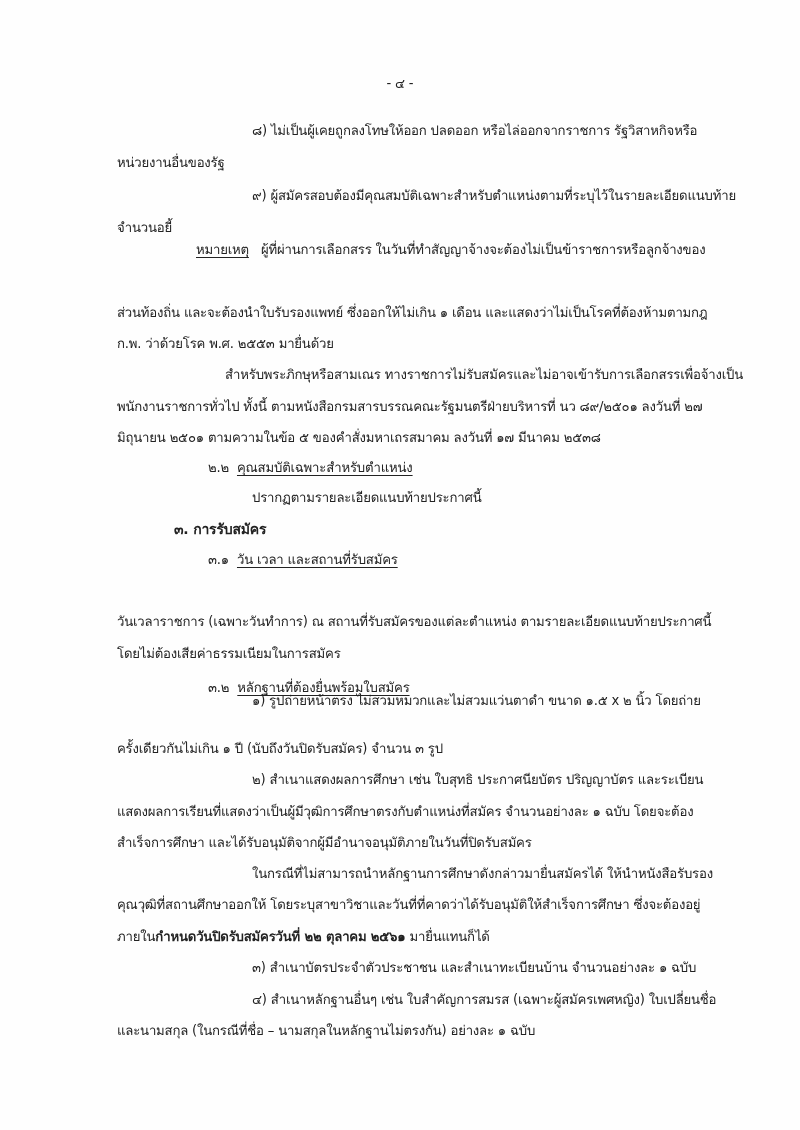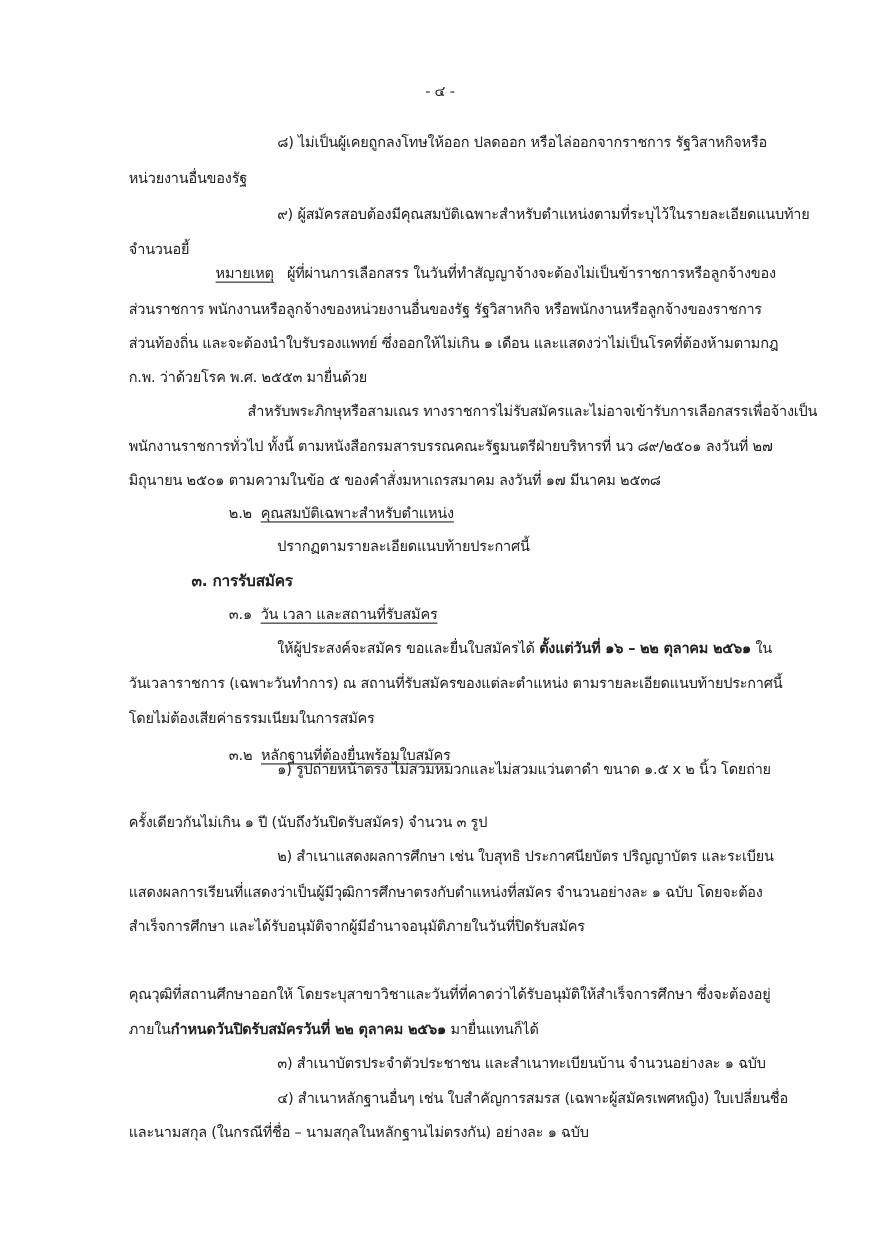--- a/index.html
+++ b/index.html
@@ -26,54 +26,51 @@
 
   <div class="line" style="left:252px; top:122px;">๘) ไม่เป็นผู้เคยถูกลงโทษให้ออก ปลดออก หรือไล่ออกจากราชการ รัฐวิสาหกิจหรือ</div>
   <div class="line" style="left:117px; top:154px;">หน่วยงานอื่นของรัฐ</div>
 
   <div class="line" style="left:252px; top:187px;">๙) ผู้สมัครสอบต้องมีคุณสมบัติเฉพาะสำหรับตำแหน่งตามที่ระบุไว้ในรายละเอียดแนบท้าย</div>
   <div class="line" style="left:117px; top:219px;">จำนวนอยี้</div>
 
   <div class="line" style="left:196px; top:241px;">
     <span class="u">หมายเหตุ</span>&nbsp;&nbsp;&nbsp;<span>ผู้ที่ผ่านการเลือกสรร ในวันที่ทำสัญญาจ้างจะต้องไม่เป็นข้าราชการหรือลูกจ้างของ</span>
   </div>
-  <div class="line" style="left:117px; top:273px;">ส่วนราชการ พนักงานหรือลูกจ้างของหน่วยงานอื่นของรัฐ รัฐวิสาหกิจ หรือพนักงานหรือลูกจ้างของราชการ</div>
   <div class="line" style="left:117px; top:304px;">ส่วนท้องถิ่น และจะต้องนำใบรับรองแพทย์ ซึ่งออกให้ไม่เกิน ๑ เดือน และแสดงว่าไม่เป็นโรคที่ต้องห้ามตามกฎ</div>
   <div class="line" style="left:117px; top:335px;">ก.พ. ว่าด้วยโรค พ.ศ. ๒๕๕๓ มายื่นด้วย</div>
 
   <div class="line" style="left:196px; top:366px;margin-left:29px;">สำหรับพระภิกษุหรือสามเณร ทางราชการไม่รับสมัครและไม่อาจเข้ารับการเลือกสรรเพื่อจ้างเป็น</div>
   <div class="line" style="left:117px; top:398px;">พนักงานราชการทั่วไป ทั้งนี้ ตามหนังสือกรมสารบรรณคณะรัฐมนตรีฝ่ายบริหารที่ นว ๘๙/๒๕๐๑ ลงวันที่ ๒๗</div>
   <div class="line" style="left:117px; top:429px;">มิถุนายน ๒๕๐๑ ตามความในข้อ ๕ ของคำสั่งมหาเถรสมาคม ลงวันที่ ๑๗ มีนาคม ๒๕๓๘</div>
 
   <div class="line" style="left:208px; top:459px;">
     <span>๒.๒</span>&nbsp;&nbsp;<span class="u">คุณสมบัติเฉพาะสำหรับตำแหน่ง</span>
   </div>
   <div class="line" style="left:252px; top:489px;">ปรากฏตามรายละเอียดแนบท้ายประกาศนี้</div>
 
   <div class="line sect" style="left:174px; top:520px;">๓. การรับสมัคร</div>
 
   <div class="line" style="left:208px; top:551px;">
     <span>๓.๑</span>&nbsp;&nbsp;<span class="u">วัน เวลา และสถานที่รับสมัคร</span>
   </div>
-  <div class="line" style="left:252px; top:582px;">
-    <span>ให้ผู้ประสงค์จะสมัคร ขอและยื่นใบสมัครได้ </span><span class="b">ตั้งแต่วันที่ ๑๖ – ๒๒ ตุลาคม ๒๕๖๑</span><span> ใน</span>
-  </div>
   <div class="line" style="left:117px; top:613px;">วันเวลาราชการ (เฉพาะวันทำการ) ณ สถานที่รับสมัครของแต่ละตำแหน่ง ตามรายละเอียดแนบท้ายประกาศนี้</div>
   <div class="line" style="left:117px; top:645px;">โดยไม่ต้องเสียค่าธรรมเนียมในการสมัคร</div>
 
   <div class="line" style="left:208px; top:679px;">
     <span>๓.๒</span>&nbsp;&nbsp;<span class="u">หลักฐานที่ต้องยื่นพร้อมใบสมัคร</span>
   </div>
 
   <div class="line" style="left:252px; top:692px;">๑) รูปถ่ายหน้าตรง ไม่สวมหมวกและไม่สวมแว่นตาดำ ขนาด ๑.๕ x ๒ นิ้ว โดยถ่าย</div>
   <div class="line" style="left:117px; top:740px;">ครั้งเดียวกันไม่เกิน ๑ ปี (นับถึงวันปิดรับสมัคร) จำนวน ๓ รูป</div>
 
   <div class="line" style="left:252px; top:771px;">๒) สำเนาแสดงผลการศึกษา เช่น ใบสุทธิ ประกาศนียบัตร ปริญญาบัตร และระเบียน</div>
   <div class="line" style="left:117px; top:803px;">แสดงผลการเรียนที่แสดงว่าเป็นผู้มีวุฒิการศึกษาตรงกับตำแหน่งที่สมัคร จำนวนอย่างละ ๑ ฉบับ โดยจะต้อง</div>
   <div class="line" style="left:117px; top:834px;">สำเร็จการศึกษา และได้รับอนุมัติจากผู้มีอำนาจอนุมัติภายในวันที่ปิดรับสมัคร</div>
+  <div class="line" style="left:252px; top:865px;">ในกรณีที่ไม่สามารถนำหลักฐานการศึกษาดังกล่าวมายื่นสมัครได้ ให้นำหนังสือรับรอง</div>
   <div class="line" style="left:117px; top:896px;">คุณวุฒิที่สถานศึกษาออกให้ โดยระบุสาขาวิชาและวันที่ที่คาดว่าได้รับอนุมัติให้สำเร็จการศึกษา ซึ่งจะต้องอยู่</div>
   <div class="line" style="left:117px; top:928px;">
     <span>ภายใน</span><span class="b">กำหนดวันปิดรับสมัครวันที่ ๒๒ ตุลาคม ๒๕๖๑</span><span> มายื่นแทนก็ได้</span>
   </div>
 
   <div class="line" style="left:252px; top:959px;">๓) สำเนาบัตรประจำตัวประชาชน และสำเนาทะเบียนบ้าน จำนวนอย่างละ ๑ ฉบับ</div>
 
   <div class="line" style="left:252px; top:991px;">๔) สำเนาหลักฐานอื่นๆ เช่น ใบสำคัญการสมรส (เฉพาะผู้สมัครเพศหญิง) ใบเปลี่ยนชื่อ</div>
   <div class="line" style="left:117px; top:1022px;">และนามสกุล (ในกรณีที่ชื่อ – นามสกุลในหลักฐานไม่ตรงกัน) อย่างละ ๑ ฉบับ</div>
 

